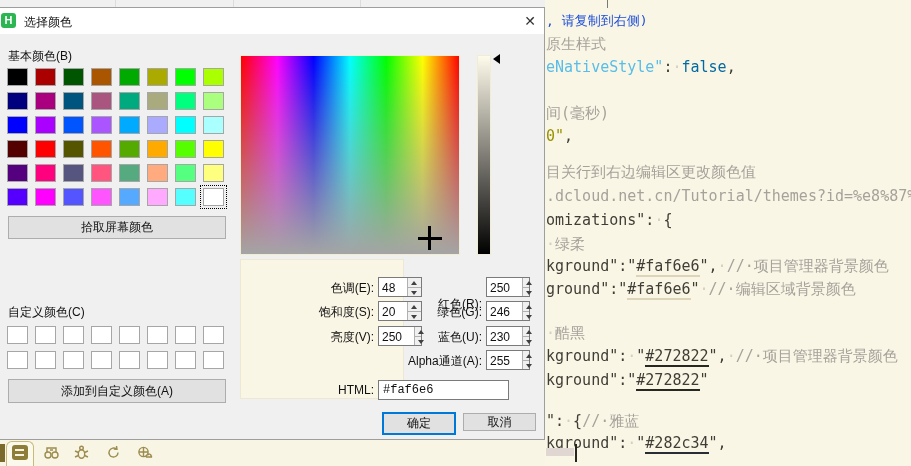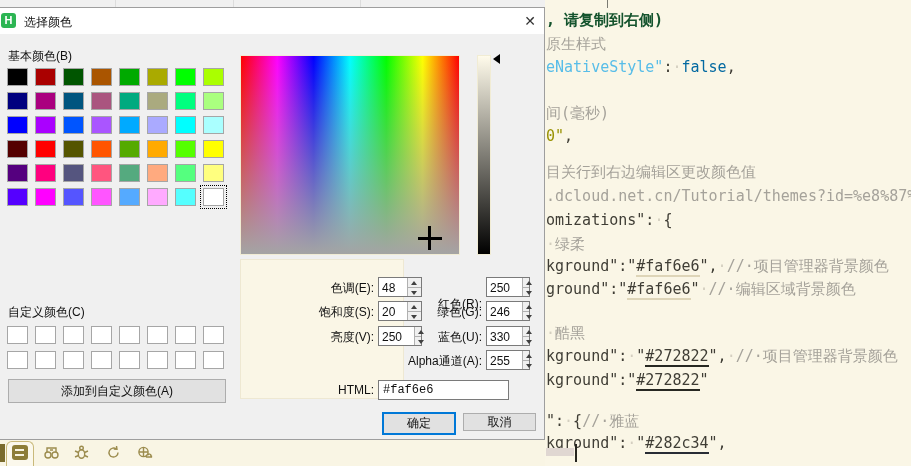--- a/index.html
+++ b/index.html
@@ -6,21 +6,21 @@
   html,body { width:911px; height:466px; overflow:hidden; }
   body { position:relative; background:#faf6e6; font-family:"Liberation Sans",sans-serif; }
 
   
   .top-strip { position:absolute; left:0; top:0; width:545px; height:7px; background:#f0f0f0; }
   .top-strip .vsep { position:absolute; top:0; width:1px; height:7px; background:#dcdcdc; }
   .pane-divider-top { position:absolute; left:607px; top:0; width:1px; height:8px; background:#7a7a72; }
 
   .editor { position:absolute; left:0; top:0; width:911px; height:466px; background:#faf6e6; }
   .code-line { position:absolute; left:546px; white-space:pre; font-family:"DejaVu Sans Mono",monospace; font-size:15px; line-height:19px; }
-  .seg-g  { color:#14532d; font-weight:bold; font-size:15px; }
+  .seg-g  { color:#1d4ed8; font-weight:normal; font-size:13px; }
   .seg-c  { color:#a5a29a; }
   .seg-d  { color:#3f3d35; }
   .seg-k  { color:#58bde8; }
   .seg-b  { color:#0369a1; }
   .seg-s  { color:#999203; }
   .seg-ws { color:#d4cfc0; }
   .seg-hx { color:#3f3d35; border-bottom:2px solid #000; padding-bottom:0px; cursor:pointer; }
 
   .caret { position:absolute; left:575px; top:444px; width:2px; height:18px; background:#26251f; }
   .hscroll-frag { position:absolute; left:546px; top:448px; width:28px; height:8px; background:#e0d7d2; }
@@ -208,20 +208,21 @@
       <div class="swatch" style="left: 7px; top: 180px; background: rgb(85, 0, 255);"></div>
       <div class="swatch" style="left: 35px; top: 180px; background: rgb(255, 0, 255);"></div>
       <div class="swatch" style="left: 63px; top: 180px; background: rgb(85, 85, 255);"></div>
       <div class="swatch" style="left: 91px; top: 180px; background: rgb(255, 85, 255);"></div>
       <div class="swatch" style="left: 119px; top: 180px; background: rgb(85, 170, 255);"></div>
       <div class="swatch" style="left: 147px; top: 180px; background: rgb(255, 170, 255);"></div>
       <div class="swatch" style="left: 175px; top: 180px; background: rgb(85, 255, 255);"></div>
       <div class="swatch selected" style="left: 203px; top: 180px; background: rgb(255, 255, 255);"></div>
     </div>
 
+  <button class="dlg-btn" style="left:8px; top:208px; width:218px; height:23px">拾取屏幕颜色</button>
 
   <div class="lbl" style="left:8px; top:296px">自定义颜色(C)</div>
   <div id="custom-grid">
       <div class="swatch" style="left: 7px; top: 318px; background: rgb(255, 255, 255);"></div>
       <div class="swatch" style="left: 35px; top: 318px; background: rgb(255, 255, 255);"></div>
       <div class="swatch" style="left: 63px; top: 318px; background: rgb(255, 255, 255);"></div>
       <div class="swatch" style="left: 91px; top: 318px; background: rgb(255, 255, 255);"></div>
       <div class="swatch" style="left: 119px; top: 318px; background: rgb(255, 255, 255);"></div>
       <div class="swatch" style="left: 147px; top: 318px; background: rgb(255, 255, 255);"></div>
       <div class="swatch" style="left: 175px; top: 318px; background: rgb(255, 255, 255);"></div>
@@ -285,21 +286,21 @@
   <div class="spin-label" style="left:386px; top:296px">绿色(G):</div>
   <div class="spinbox" style="left:486px; top:293px">
     <span class="spin-val">246</span>
     <span class="spin-btns">
         <span class="spin-up"></span>
         <span class="spin-dn"></span>
       </span>
   </div>
   <div class="spin-label" style="left:386px; top:321px">蓝色(U):</div>
   <div class="spinbox" style="left:486px; top:318px">
-    <span class="spin-val">330</span>
+    <span class="spin-val">230</span>
     <span class="spin-btns">
         <span class="spin-up"></span>
         <span class="spin-dn"></span>
       </span>
   </div>
   <div class="spin-label" style="left:386px; top:345px">Alpha通道(A):</div>
   <div class="spinbox" style="left:486px; top:342px">
     <span class="spin-val">255</span>
     <span class="spin-btns">
         <span class="spin-up"></span>

